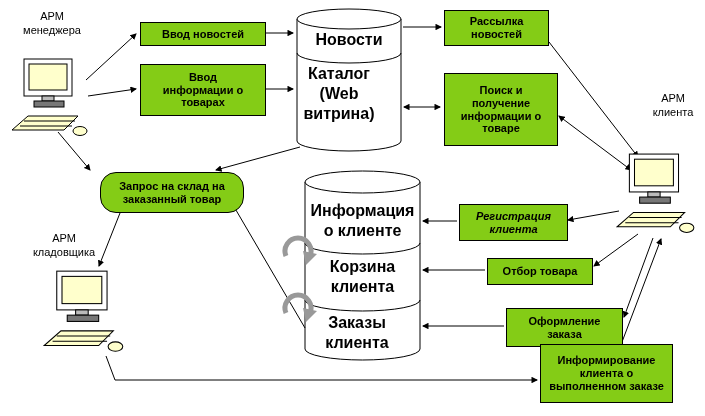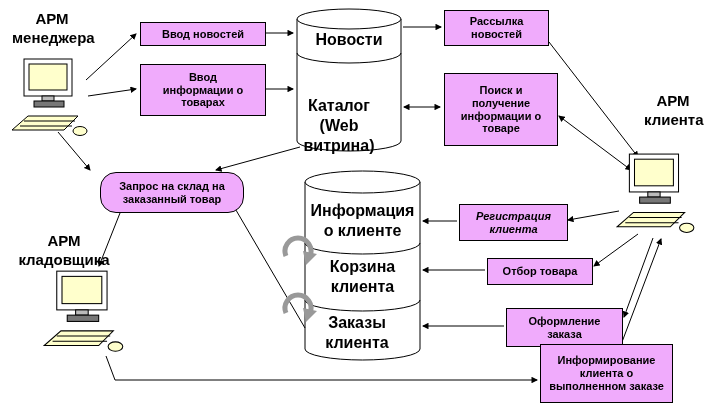--- a/index.html
+++ b/index.html
@@ -2,27 +2,27 @@
 <html><head>
 <meta charset="utf-8">
 <style>
   html,body { margin:0; padding:0; background:#fff; }
   .stage {
     position:relative; width:705px; height:416px; background:#ffffff;
     font-family:"Liberation Sans", sans-serif; overflow:hidden; color:#000;
   }
   svg.layer { position:absolute; left:0; top:0; }
   .box {
-    position:absolute; border:1px solid #000; background:#f0abfc;
+    position:absolute; border:1px solid #000; background:#84cc16;
     display:flex; align-items:center; justify-content:center;
     text-align:center; font-weight:bold; font-size:11px; line-height:1.18;
     white-space:pre-line; z-index:3;
   }
   .lbl {
-    position:absolute; text-align:center; font-weight:bold; font-size:15px;
+    position:absolute; text-align:center; font-weight:normal; font-size:11px;
     line-height:1.25; white-space:pre-line; z-index:3;
   }
   .dbtext {
     position:absolute; text-align:center; font-weight:bold; font-size:16px;
     line-height:1.25; white-space:pre-line; z-index:3;
   }
   .icon { position:absolute; z-index:2; }
 </style>
 </head>
 <body>
@@ -145,21 +145,21 @@
   <div class="box" style="left:487px; top:258px; width:104px; height:25px;">Отбор товара</div>
 
   <div class="box" style="left:506px; top:308px; width:115px; height:37px;">Оформление
 заказа</div>
 
   <div class="box" style="left:540px; top:344px; width:131px; height:57px;">Информирование
 клиента о
 выполненном заказе</div>
 
   <div class="dbtext" style="left:299px; top:30px; width:100px;">Новости</div>
-  <div class="dbtext" style="left:299px; top:64px; width:80px;margin-top:32px;">Каталог
+  <div class="dbtext" style="left:299px; top:64px; width:80px;">Каталог
 (Web
 витрина)</div>
 
   <div class="dbtext" style="left:307px; top:201px; width:111px;">Информация
 о клиенте</div>
   <div class="dbtext" style="left:307px; top:257px; width:111px;">Корзина
 клиента</div>
   <div class="dbtext" style="left:307px; top:313px; width:100px;">Заказы
 клиента</div>
 

